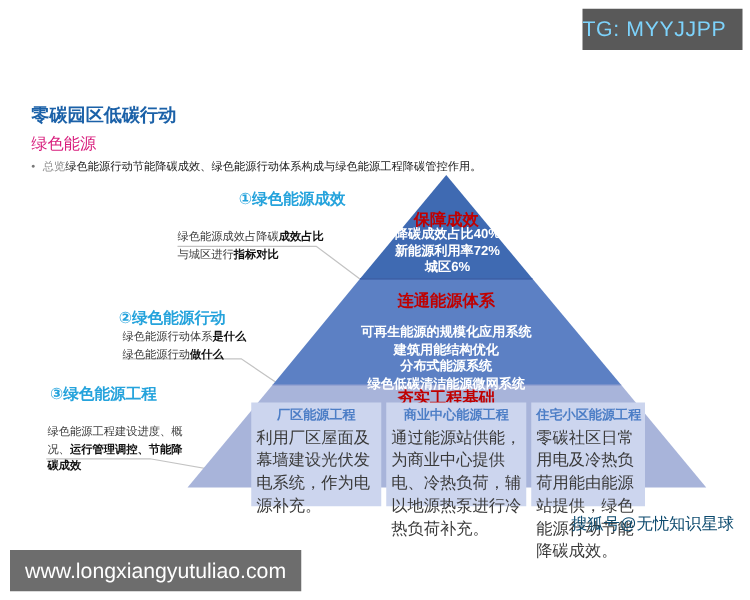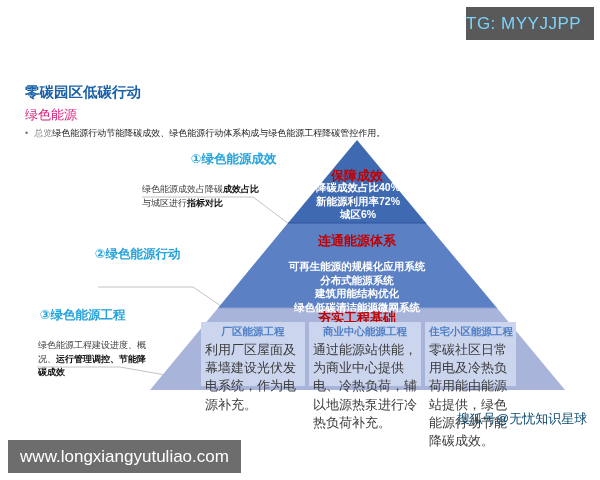--- a/index.html
+++ b/index.html
@@ -95,21 +95,21 @@
   }
   .tier2-lines {
     position: absolute; left: 257px; top: 260px; width: 200px;
     text-align: center; color: #ffffff;
     font-size: 10.5px; font-weight: bold; line-height: 13.5px;
     white-space: nowrap;
   }
 
   
   .energy-box {
-    position: absolute; top: 322px; height: 64px;
+    position: absolute; top: 322px; height: 83px;
     background: #ccd5ee;
     padding: 3px 4px 0 4px;
   }
   .energy-box .box-title {
     text-align: center;
     font-size: 10.5px; font-weight: bold; color: #4d7ec6;
     margin-bottom: 2px; white-space: nowrap;
   }
   .energy-box .box-body {
     font-size: 13px; color: #3a3a3a; line-height: 1.4;
@@ -144,39 +144,43 @@
     <span class="marker">•</span><span class="prefix">总览</span><span class="strong">绿色能源行动节能降碳成效、绿色能源行动体系构成与绿色能源工程降碳管控作用。</span>
   </div>
 
   <div class="item-heading" id="item1-heading">①绿色能源成效</div>
   <div class="item-body" id="item1-body">
     <span>绿色能源成效占降碳</span><b>成效占比</b><br>
     <span>与城区进行</span><b>指标对比</b>
   </div>
 
   <div class="item-heading" id="item2-heading">②绿色能源行动</div>
+  <div class="item-body" id="item2-body">
+    <span>绿色能源行动体系</span><b>是什么</b><br>
+    <span>绿色能源行动</span><b>做什么</b>
+  </div>
 
   <div class="item-heading" id="item3-heading">③绿色能源工程</div>
   <div class="item-body" id="item3-body">
     <span>绿色能源工程建设进度、概况、</span><b>运行管理调控、节能降碳成效</b>
   </div>
 
   <div class="tier-label" id="tier1-label">保障成效</div>
   <div class="tier1-stats">
     <div>降碳成效占比40%</div>
     <div>新能源利用率72%</div>
     <div>城区6%</div>
   </div>
   <div class="vs-mark">VS</div>
 
   <div class="tier-label" id="tier2-label">连通能源体系</div>
   <div class="tier2-lines">
     <div>可再生能源的规模化应用系统</div>
+    <div>建筑用能结构优化</div>
     <div>分布式能源系统</div>
-    <div>建筑用能结构优化</div>
     <div>绿色低碳清洁能源微网系统</div>
   </div>
 
   <div class="tier-label" id="tier3-label">夯实工程基础</div>
 
   <div class="energy-box" id="box1">
     <div class="box-title">厂区能源工程</div>
     <div class="box-body">利用厂区屋面及幕墙建设光伏发电系统，作为电源补充。</div>
   </div>
   <div class="energy-box" id="box2">

